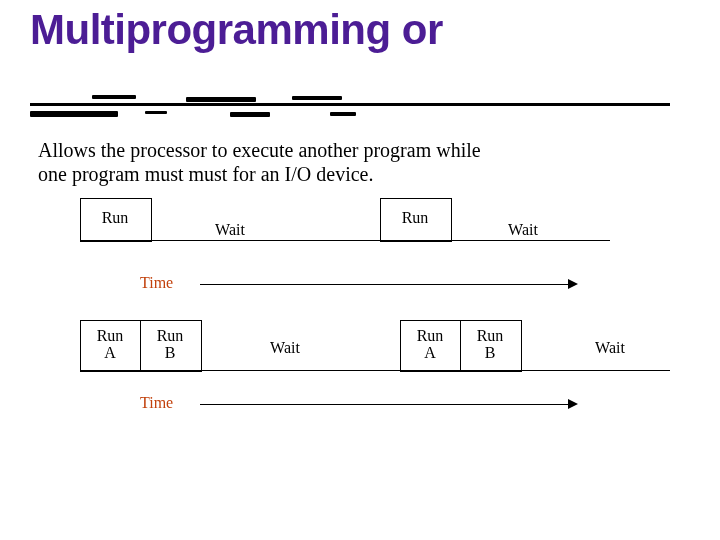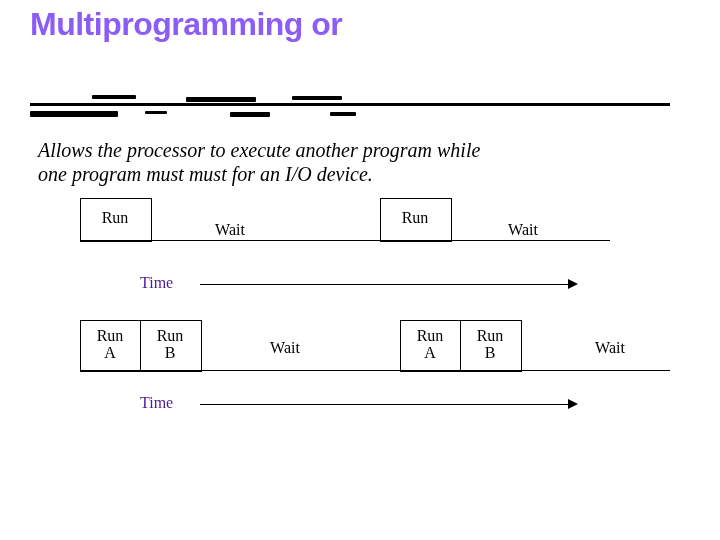--- a/index.html
+++ b/index.html
@@ -15,23 +15,23 @@
     position: relative;
     width: 720px;
     height: 540px;
   }
   .title {
     position: absolute;
     left: 30px;
     top: 8px;
     font-family: Arial, Helvetica, sans-serif;
     font-weight: 900;
-    font-size: 32px;
+    font-size: 42px;
     line-height: 1.05;
-    color: #8b5cf6;
+    color: #4c1d95;
     letter-spacing: -0.5px;
     text-align: right;
   }
   .title-underline {
     position: absolute;
     left: 30px;
     top: 95px;
     width: 640px;
     height: 22px;
   }
@@ -51,21 +51,20 @@
   .ul-seg.f { left: 200px; top: 17px; width: 40px; height:5px;}
   .ul-seg.g { left: 300px; top: 17px; width: 26px; height:4px;}
 
   .desc {
     position: absolute;
     left: 38px;
     top: 138px;
     font-size: 20px;
     color: #000;
     line-height: 1.2;
-    font-style: italic;
   }
 
   .diag-label {
     position: absolute;
     font-size: 16px;
     color: #000;
     text-align: center;
     line-height: 1.05;
   }
 
@@ -80,21 +79,21 @@
     height: 0;
     border-top: 1.5px solid #000;
   }
 
   .time-row {
     position: absolute;
   }
   .time-label {
     position: absolute;
     font-size: 16px;
-    color: #4c1d95;
+    color: #c2410c;
   }
   .arrow-line {
     position: absolute;
     height: 0;
     border-top: 1.5px solid #000;
   }
   .arrow-head {
     position: absolute;
     width: 0; height: 0;
     border-top: 5px solid transparent;

